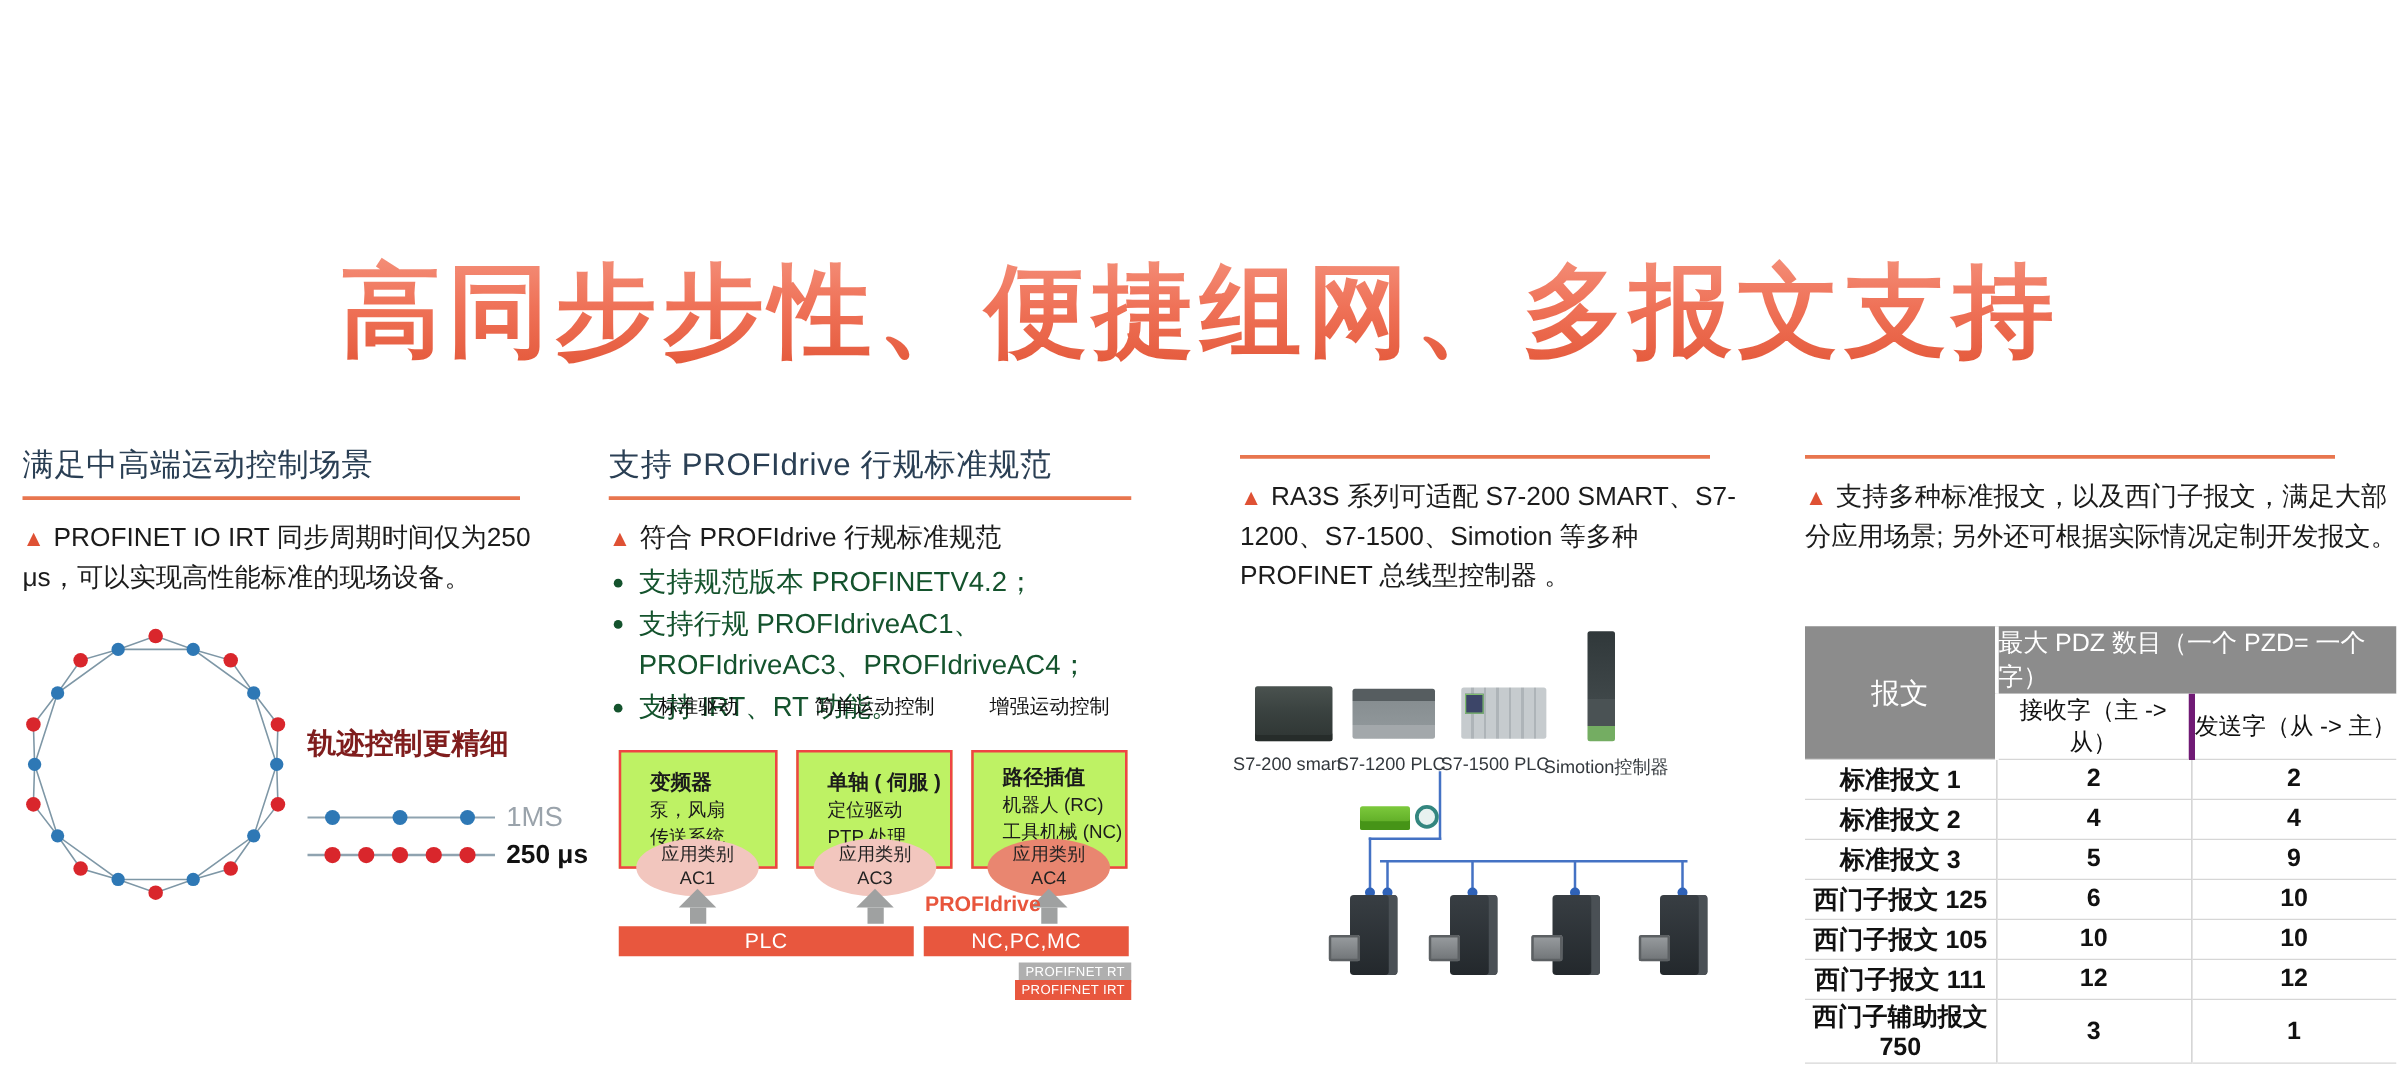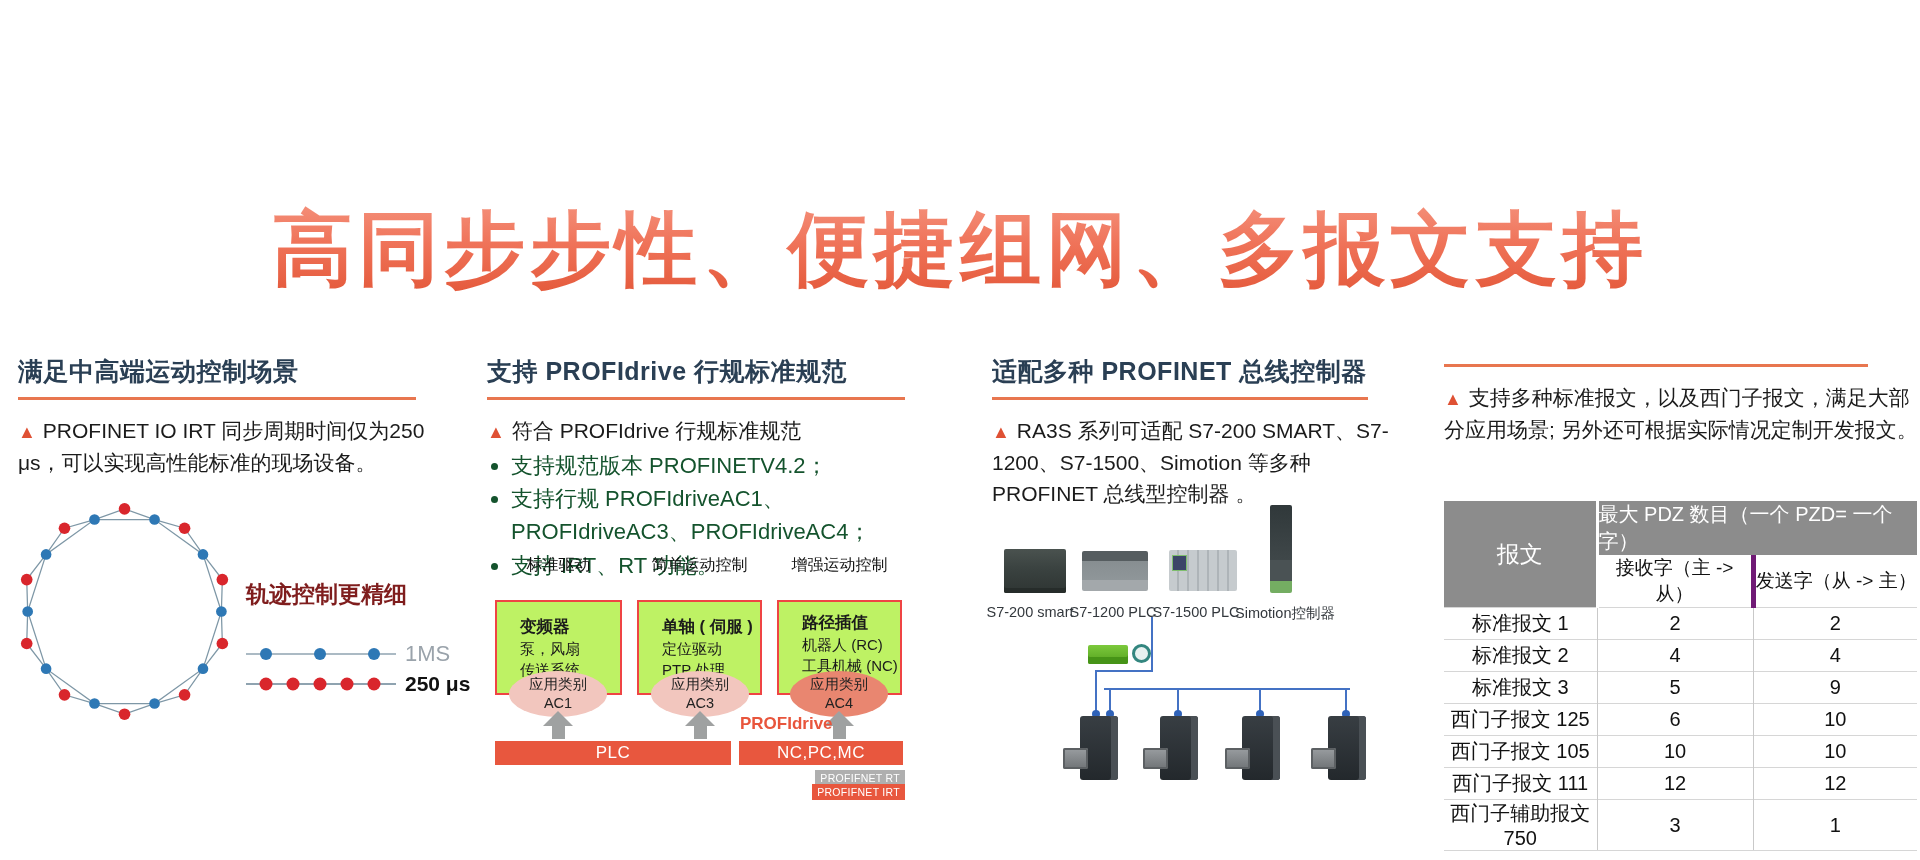--- a/index.html
+++ b/index.html
@@ -17,21 +17,21 @@
       background:linear-gradient(180deg,#f5947f 0%,#ef7258 45%,#e25435 100%);
       -webkit-background-clip:text;-webkit-text-fill-color:transparent;
     }
   }
   
   .col{position:absolute;top:355px;}
   #col1{left:18px;width:422px;height:460px;}
   #col2{left:487px;width:440px;height:460px;}
   #col3{left:992px;width:428px;height:460px;}
   #col4{left:1444px;width:475px;height:460px;}
-  .col h2{margin:0;font-size:25px;font-weight:700;color:#2a3f54;letter-spacing:0.5px;white-space:nowrap;}
+  .col h2{margin:0;font-size:25px;font-weight:400;color:#2a3f54;letter-spacing:0.5px;white-space:nowrap;}
   .rule{height:3px;background:#e8764f;margin-top:9px;}
   #col1 .rule{width:398px;}  #col2 .rule{width:418px;}
   #col3 .rule{width:376px;}  #col4 .rule{width:424px;}
   .lede{margin-top:15px;font-size:21px;line-height:1.5;color:#1b1b1b;}
   .tri{color:#df5134;font-size:18px;margin-right:7px;}
   
   .blist{margin:2px 0 0 6px;padding-left:18px;font-size:22px;line-height:1.52;color:#14532d;}
   .blist li{list-style:disc;}
   
   #circle-svg{position:absolute;left:0;top:150px;overflow:visible;}
@@ -93,21 +93,21 @@
     background:linear-gradient(180deg,#9a9ea1 0%,#6f7376 100%);box-shadow:inset 0 0 0 2px #5c6063;}
   
   .msg-table-wrap{position:absolute;left:0;top:146px;}
   table.msg{border-collapse:collapse;table-layout:fixed;width:473px;font-size:20px;color:#111;}
   table.msg th,table.msg td{padding:0;font-weight:400;}
   .th-corner{background:#8c8c8c;color:#fff;font-size:23px;width:153px;text-align:center;}
   .th-group{background:#8c8c8c;color:#fff;text-align:left;height:40px;padding-left:10px;font-size:20px;border-left:3px solid #fff;}
   .th-sub{height:33px;font-size:19px;text-align:center;background:#fff;}
   .th-sub.first{border-left:3px solid #fff;}
   .th-sub.second{border-left:5px solid #701a75;}
-  table.msg td{height:31px;text-align:center;border-top:1px solid #d6d6d6;}
+  table.msg td{height:31px;text-align:center;border-top:1px solid #d6d6d6;font-weight:bold;}
   table.msg td + td{border-left:1px solid #c9c9c9;}
   table.msg tr:last-child td{border-bottom:1px solid #d6d6d6;}
 </style>
 </head>
 <body>
 
 <div class="page-title">高同步步性、便捷组网、多报文支持</div>
 
 <div class="col" id="col1">
   <h2>满足中高端运动控制场景</h2>
@@ -227,21 +227,20 @@
   <div class="profidrive-label">PROFIdrive</div>
 
   <div class="d2-bar" id="bar-plc">PLC</div>
   <div class="d2-bar" id="bar-nc">NC,PC,MC</div>
 
   <div class="d2-tag" id="d2tag0">PROFIFNET RT</div>
   <div class="d2-tag" id="d2tag1">PROFIFNET IRT</div>
 </div>
 
 <div class="col" id="col3">
-  <h2>适配多种 PROFINET 总线控制器</h2>
   <div class="rule"></div>
   <div class="lede"><span class="tri">▲</span><span>RA3S 系列可适配 S7-200 SMART、S7-1200、S7-1500、Simotion 等多种 PROFINET 总线型控制器 。</span></div>
 
   <div class="dev" id="dev-s7200"></div>
   <div class="dev" id="dev-s71200"></div>
   <div class="dev" id="dev-s71500">
       <div class="dev-screen"></div>
     </div>
   <div class="dev" id="dev-simotion"></div>
 

